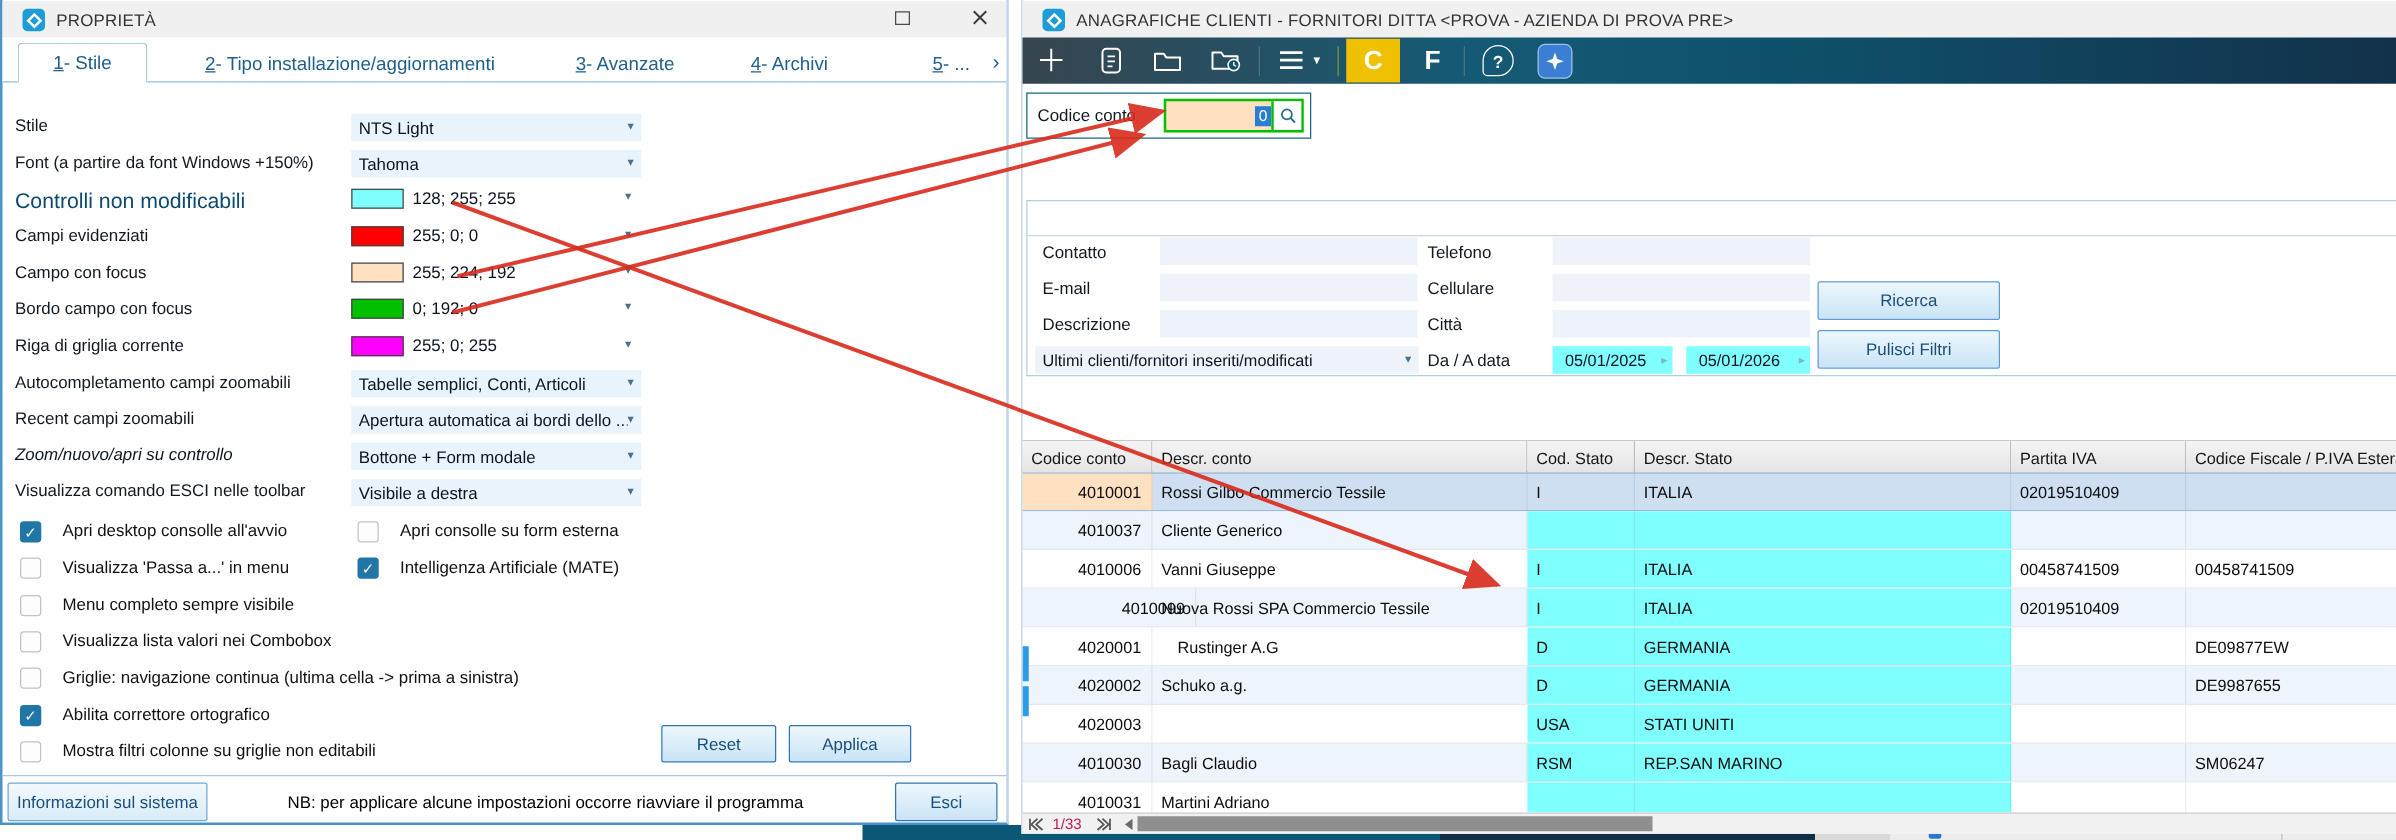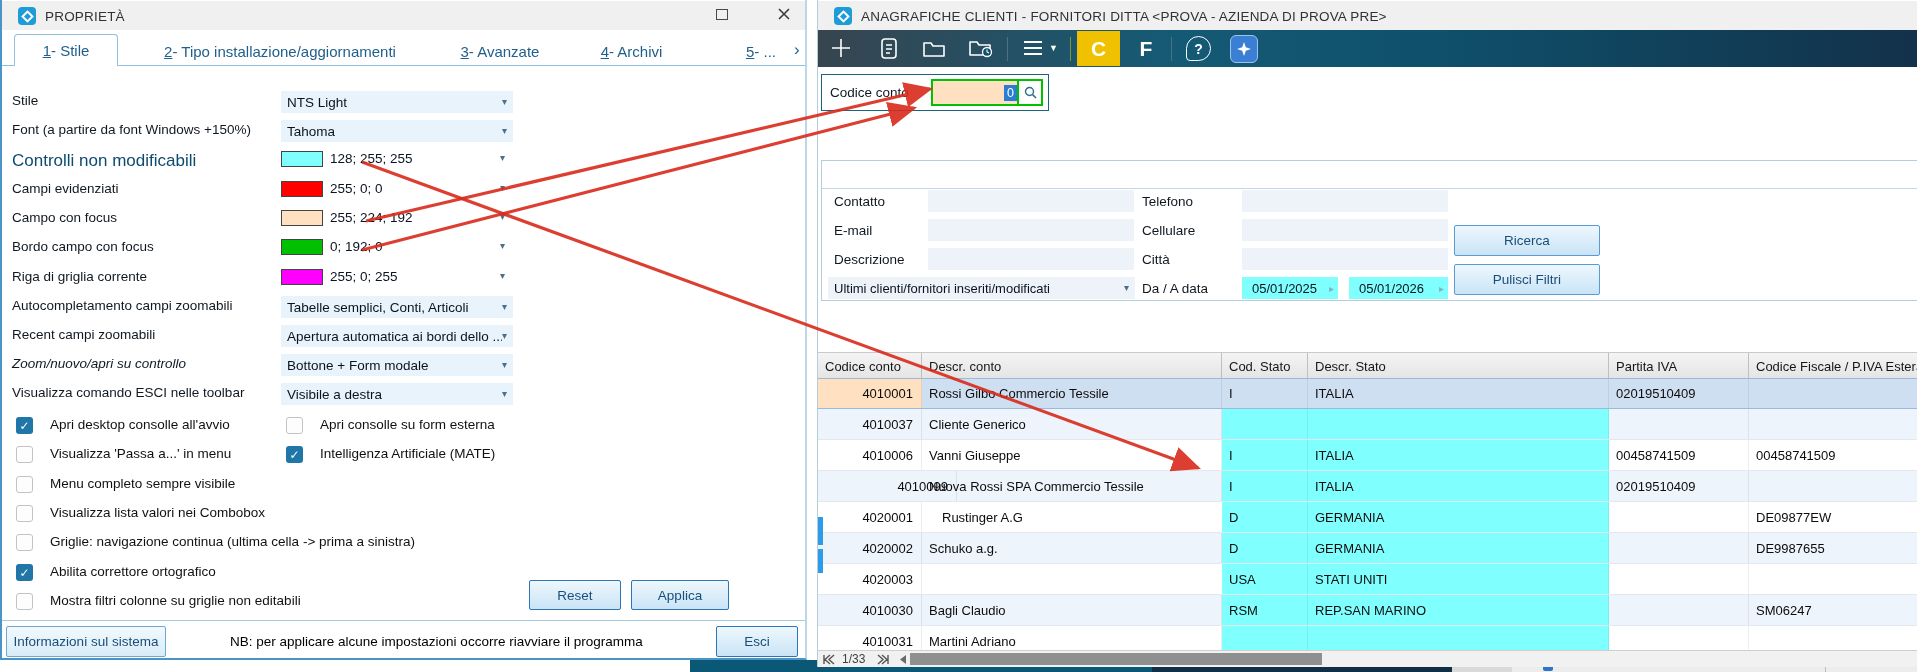--- a/index.html
+++ b/index.html
@@ -351,21 +351,21 @@
     <div class="abs" style="left:0;top:165px;width:5px;height:28px;background:#2d9ce8;z-index:6"></div>
     <div class="abs" style="left:0;top:197px;width:5px;height:24px;background:#2d9ce8;z-index:6"></div>
   </div>
 
   <div class="abs" style="left:0;top:650px;width:1100px;height:17px;background:#f1f1f1;border-top:1px solid #cfcfcf;box-sizing:border-box">
     <div class="abs" style="left:4px;top:3px">
       <svg width="14" height="11">
           <path d="M2 1 V10 M12 1 L7 5.5 L12 10 M8 1 L3 5.5 L8 10" stroke="#555" stroke-width="1.4" fill="none"></path>
         </svg>
     </div>
-    <span class="abs" style="left:24px;top:1px;font-size:12px;color:#404040">1/33</span>
+    <span class="abs" style="left:24px;top:1px;font-size:12px;color:#be185d">1/33</span>
     <div class="abs" style="left:58px;top:3px">
       <svg width="14" height="11">
           <path d="M12 1 V10 M2 1 L7 5.5 L2 10 M6 1 L11 5.5 L6 10" stroke="#555" stroke-width="1.4" fill="none"></path>
         </svg>
     </div>
     <div class="abs" style="left:80px;top:3px">
       <svg width="9" height="11">
           <path d="M8 1 L2 5.5 L8 10 Z" fill="#6a6a6a"></path>
         </svg>
     </div>

